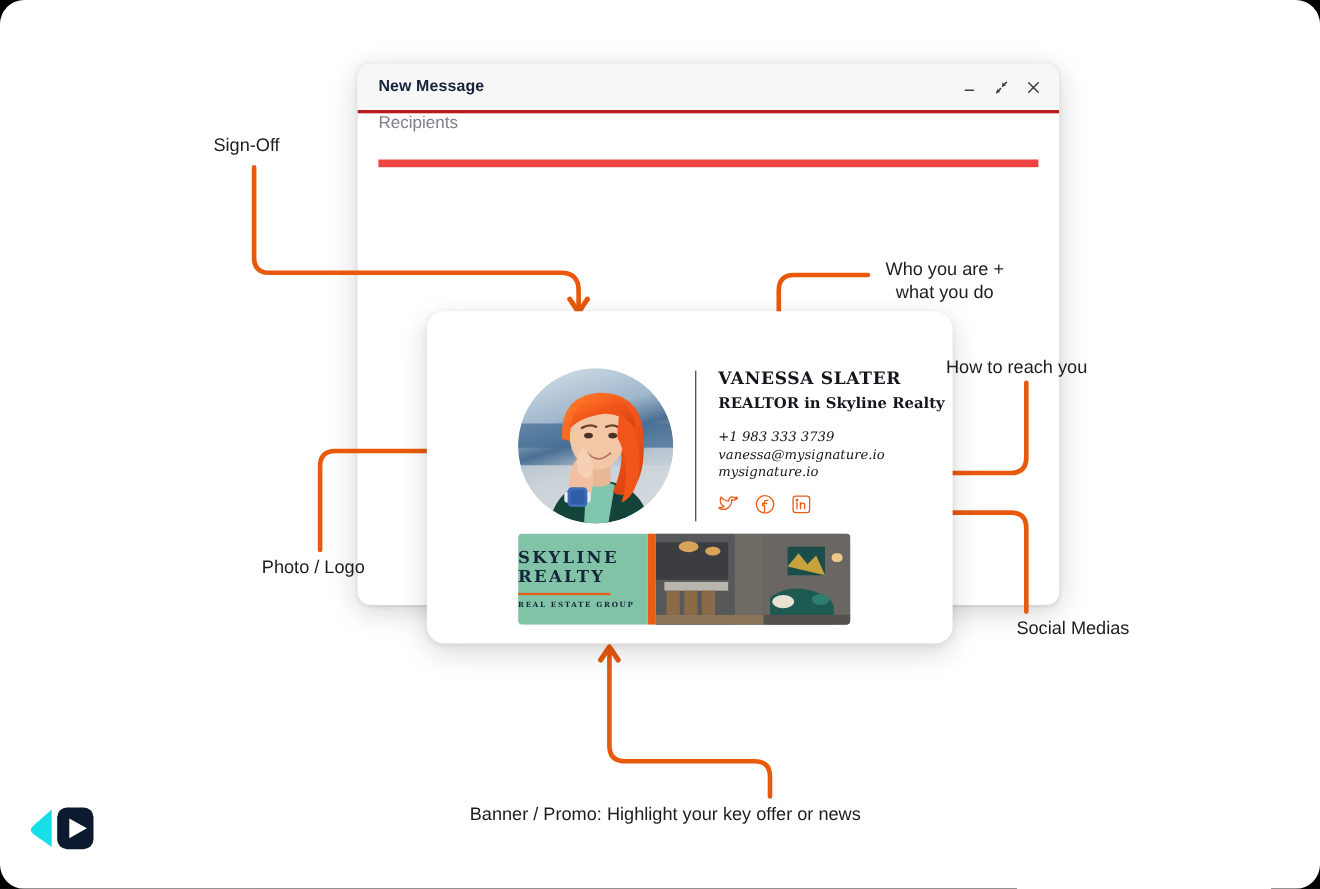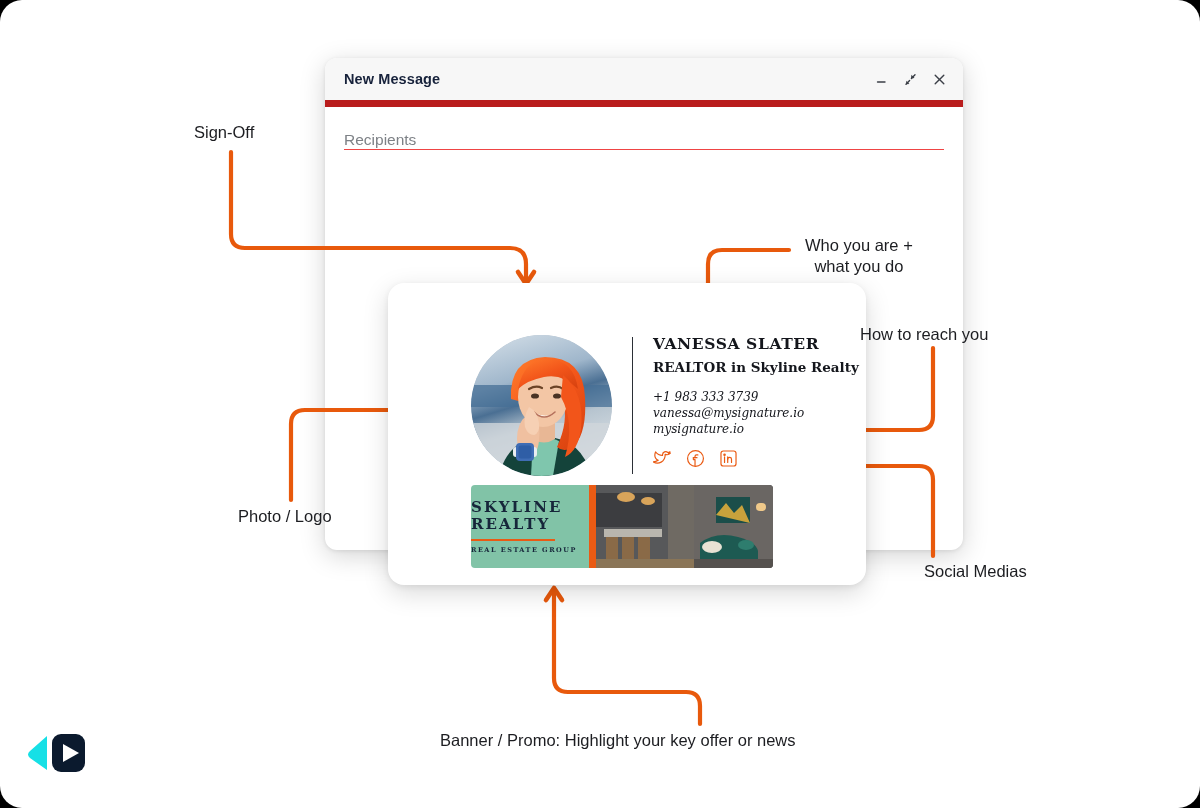--- a/index.html
+++ b/index.html
@@ -32,21 +32,21 @@
     height: 492px;
     background: #ffffff;
     border-radius: 12px;
     box-shadow: 0 6px 26px rgba(0,0,0,0.17), 0 1px 4px rgba(0,0,0,0.09);
     overflow: hidden;
   }
   #mail-titlebar {
     position: relative;
     height: 42px;
     background: #f7f7f7;
-    border-bottom: 7px solid #b91c1c;
+    border-bottom: 3px solid #b91c1c;
     display: flex;
     align-items: center;
   }
   #mail-title {
     margin-left: 19px;
     font-size: 14.5px;
     font-weight: 700;
     color: #17223b;
     letter-spacing: 0.1px;
   }
@@ -66,22 +66,22 @@
     align-items: center;
     justify-content: center;
     color: #3b3f47;
     cursor: pointer;
   }
   .field-row {
     position: relative;
     margin: 0 19px;
     height: 42px;
     display: flex;
-    align-items: flex-end;
-    border-bottom: 1px solid #ef4444;
+    align-items: flex-start;
+    border-bottom: 7px solid #ef4444;
   }
   .field-row input {
     border: 0;
     outline: 0;
     background: transparent;
     font-family: "Liberation Sans", sans-serif;
     font-size: 15.5px;
     color: #2b2f36;
     width: 100%;
     padding: 0;
@@ -432,21 +432,21 @@
       <path d="M546 600 L554 588 L562 600" stroke-width="4.6"></path>
     </g>
   </svg>
 
   <div class="anno" style="left:194px; top:122px;">Sign-Off</div>
   <div class="anno" style="left:805px; top:235px; text-align:center;">Who you are +
 what you do</div>
   <div class="anno" style="left:860px; top:324px;">How to reach you</div>
   <div class="anno" style="left:238px; top:506px;">Photo / Logo</div>
   <div class="anno" style="left:924px; top:561px;">Social Medias</div>
-  <div class="anno" style="left:440px; top:730px;">Banner / Promo: Highlight your key offer or news</div>
+  <div class="anno" style="left:427px; top:730px;">Banner / Promo: Highlight your key offer or news</div>
 
   <div id="brand-logo">
     <svg width="62" height="54" viewBox="0 0 62 54" aria-hidden="true">
       <path d="M23 10 L23 44 L6 32 Q2 28.5 6 25 Z" fill="#16e0e6"></path>
       <rect x="28" y="8" width="33" height="38" rx="9" fill="#0b1a2e"></rect>
       <path d="M39 18 L55 27 L39 36 Z" fill="#ffffff"></path>
     </svg>
   </div>
 
 </div>

